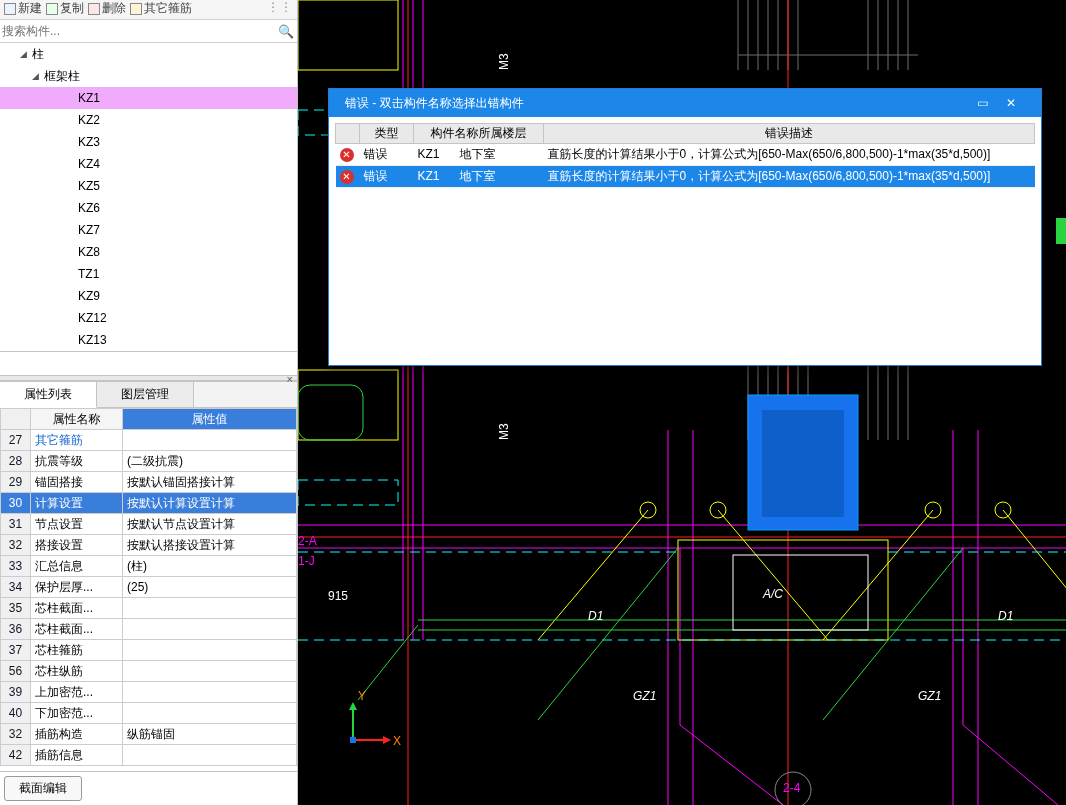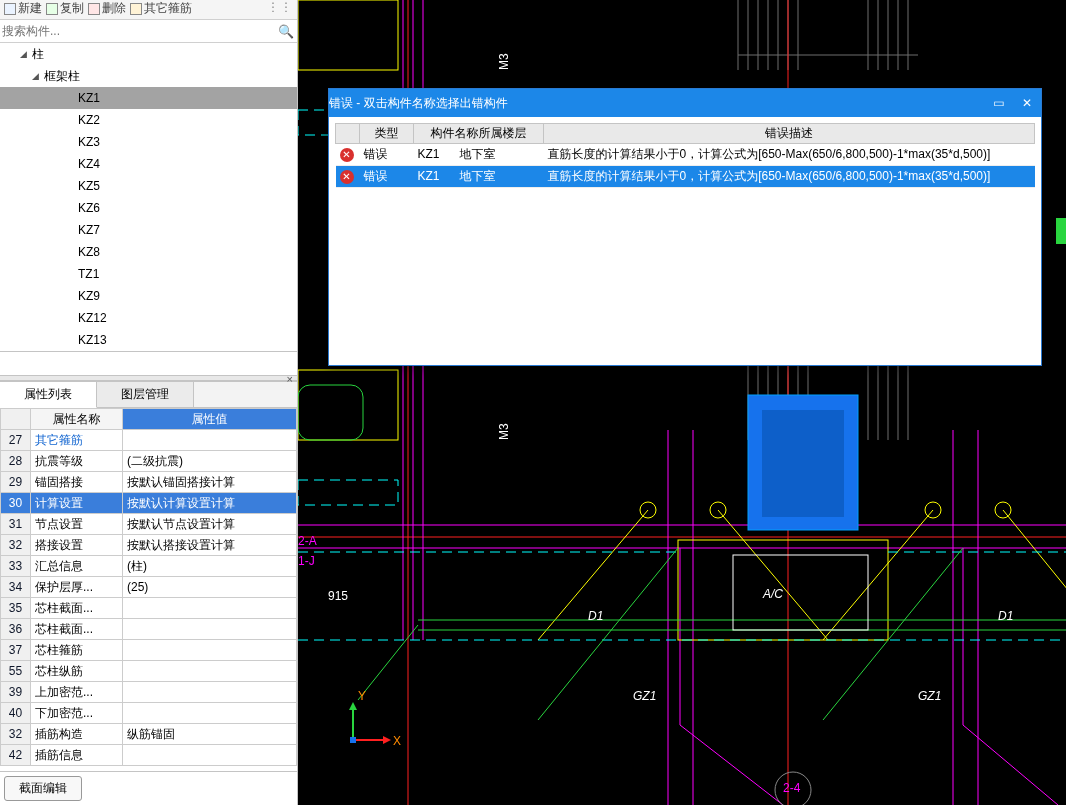--- a/index.html
+++ b/index.html
@@ -16,21 +16,21 @@
   .ico-layer{background:#fff3d6;}
   .toolbar-handle{margin-left:auto;color:#888;letter-spacing:1px;cursor:move;}
   .search-row{display:flex;align-items:center;border-bottom:1px solid #d0d0d0;}
   .search-row input{flex:1;border:none;height:22px;padding:0 2px;color:#888;outline:none;background:#fff;}
   .search-ico{width:22px;text-align:center;color:#2a7ad2;font-size:13px;cursor:pointer;}
   .tree{flex:0 0 332px;overflow:auto;background:#fff;border-bottom:1px solid #c4c4c4;position:relative;}
   .tree-node{display:flex;align-items:center;height:22px;padding-left:20px;cursor:pointer;}
   .tree-node.lv1{padding-left:32px;}
   .tree-node .arrow{width:10px;color:#555;margin-right:2px;font-size:9px;}
   .tree-leaf{height:22px;display:flex;align-items:center;padding-left:78px;cursor:pointer;}
-  .tree-leaf.sel{background:#a3a3a3;}
+  .tree-leaf.sel{background:#f0abfc;}
   
   .tabs{display:flex;background:#f3f3f3;border-top:1px solid #c4c4c4;border-bottom:1px solid #c4c4c4;}
   .tab{padding:4px 24px;border-right:1px solid #c4c4c4;cursor:pointer;background:#ebebeb;}
   .tab.active{background:#fff;border-bottom:1px solid #fff;margin-bottom:-1px;}
   .tree-wrap{position:relative;}
   
   .prop-wrap{flex:1;overflow:auto;background:#fff;}
   table.prop{border-collapse:collapse;width:100%;}
   table.prop th,table.prop td{border:1px solid #ccc;height:21px;padding:0 4px;text-align:left;white-space:nowrap;overflow:hidden;}
   table.prop th{background:#f5f5f5;text-align:center;font-weight:normal;}
@@ -42,21 +42,21 @@
   td.blue{color:#1064d0;}
   .tree-drag{height:6px;background:#e8e8e8;border-top:1px solid #c4c4c4;border-bottom:1px solid #c4c4c4;cursor:row-resize;position:relative;}
   .tree-drag .x{position:absolute;right:4px;top:-3px;font-size:11px;color:#555;cursor:pointer;}
   .bottom-bar{border-top:1px solid #c4c4c4;padding:4px;background:#fff;}
   .edit-btn{border:1px solid #999;background:#f8f8f8;padding:3px 14px;border-radius:3px;cursor:pointer;}
   
   .canvas{flex:1;background:#000;position:relative;overflow:hidden;}
   .canvas svg{position:absolute;left:0;top:0;}
   
   .dlg{position:absolute;left:328px;top:88px;width:714px;height:278px;background:#fff;border:1px solid #2a7ad2;box-shadow:0 3px 10px rgba(0,0,0,.4);display:flex;flex-direction:column;}
-  .dlg-title{height:28px;background:#1c87e8;color:#fff;display:flex;align-items:center;padding:0 0;font-size:12px;}
+  .dlg-title{height:28px;background:#1c87e8;color:#fff;display:flex;align-items:center;padding:0 16px;font-size:12px;}
   .dlg-title .spacer{flex:1;}
   .dlg-btn{width:28px;height:20px;display:flex;align-items:center;justify-content:center;cursor:pointer;}
   .dlg-body{flex:1;padding:6px;overflow:auto;}
   table.err{width:100%;border-collapse:collapse;}
   table.err th{background:#e9e9e9;border:1px solid #c4c4c4;height:20px;font-weight:normal;text-align:center;padding:0 4px;}
   table.err td{height:22px;padding:0 4px;border-bottom:1px solid #eee;white-space:nowrap;}
   table.err tr.row-sel td{background:#1c87e8;color:#fff;}
   .err-ico{width:14px;height:14px;border-radius:50%;background:#d9302e;color:#fff;display:inline-flex;align-items:center;justify-content:center;font-size:10px;line-height:1;margin-right:2px;}
   th.c-type{width:54px;}
   th.c-name{width:130px;}
@@ -183,21 +183,21 @@
               <td class="row-num">36</td>
               <td class="name ">芯柱截面...</td>
               <td></td>
             </tr>
             <tr class="">
               <td class="row-num">37</td>
               <td class="name ">芯柱箍筋</td>
               <td></td>
             </tr>
             <tr class="">
-              <td class="row-num">55</td>
+              <td class="row-num">56</td>
               <td class="name ">芯柱纵筋</td>
               <td></td>
             </tr>
             <tr class="">
               <td class="row-num">39</td>
               <td class="name ">上加密范...</td>
               <td></td>
             </tr>
             <tr class="">
               <td class="row-num">40</td>

